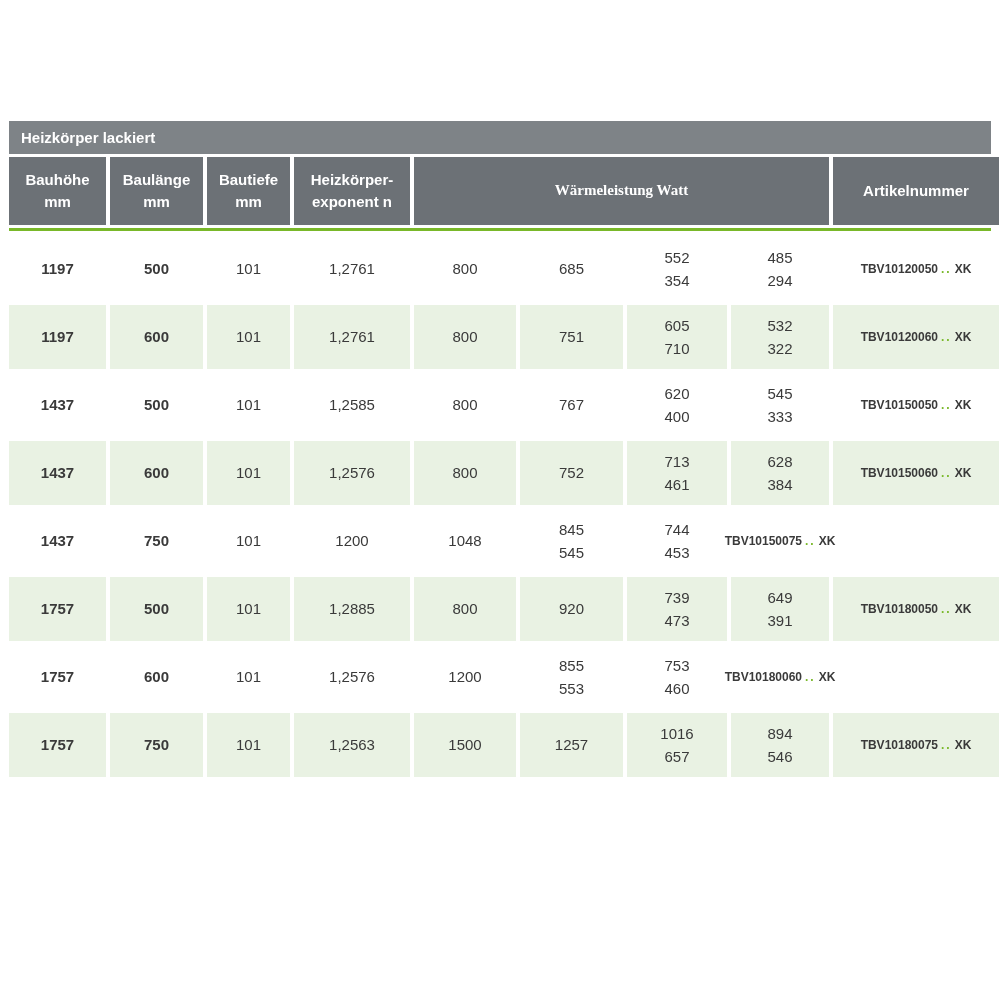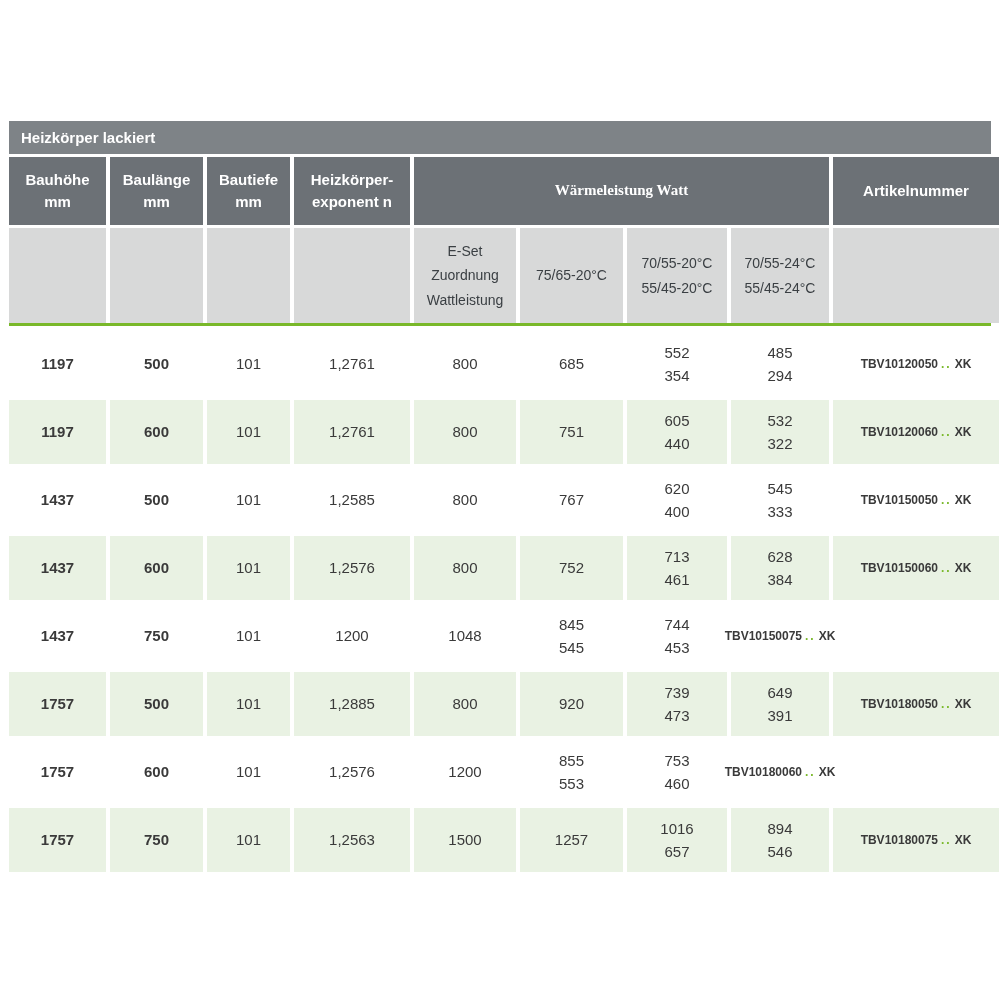--- a/index.html
+++ b/index.html
@@ -104,35 +104,20 @@
     <div class="header-cell">Baulänge
 mm</div>
     <div class="header-cell">Bautiefe
 mm</div>
     <div class="header-cell">Heizkörper-
 exponent n</div>
     <div class="header-cell header-watt">Wärmeleistung Watt</div>
     <div class="header-cell">Artikelnummer</div>
   </div>
 
-  <div class="grid subheader-row">
-    <div class="subheader-cell"></div>
-    <div class="subheader-cell"></div>
-    <div class="subheader-cell"></div>
-    <div class="subheader-cell"></div>
-    <div class="subheader-cell">E-Set
-Zuordnung
-Wattleistung</div>
-    <div class="subheader-cell">75/65-20°C</div>
-    <div class="subheader-cell">70/55-20°C
-55/45-20°C</div>
-    <div class="subheader-cell">70/55-24°C
-55/45-24°C</div>
-    <div class="subheader-cell"></div>
-  </div>
 
   <div class="separator-line"></div>
 
   <div>
       <div class="grid data-row">
     <div class="data-cell cell-bold">1197</div>
     <div class="data-cell cell-bold">500</div>
     <div class="data-cell">101</div>
     <div class="data-cell">1,2761</div>
     <div class="data-cell">800</div>
@@ -146,21 +131,21 @@
     </div>
   </div>
       <div class="grid data-row alt">
     <div class="data-cell cell-bold">1197</div>
     <div class="data-cell cell-bold">600</div>
     <div class="data-cell">101</div>
     <div class="data-cell">1,2761</div>
     <div class="data-cell">800</div>
     <div class="data-cell">751</div>
     <div class="data-cell">605
-440</div>
+710</div>
     <div class="data-cell">532
 322</div>
     <div class="data-cell artikel-cell">
       <span>TBV10120060</span><span class="artikel-dots">..</span><span>XK</span>
     </div>
   </div>
       <div class="grid data-row">
     <div class="data-cell cell-bold">1437</div>
     <div class="data-cell cell-bold">500</div>
     <div class="data-cell">101</div>

